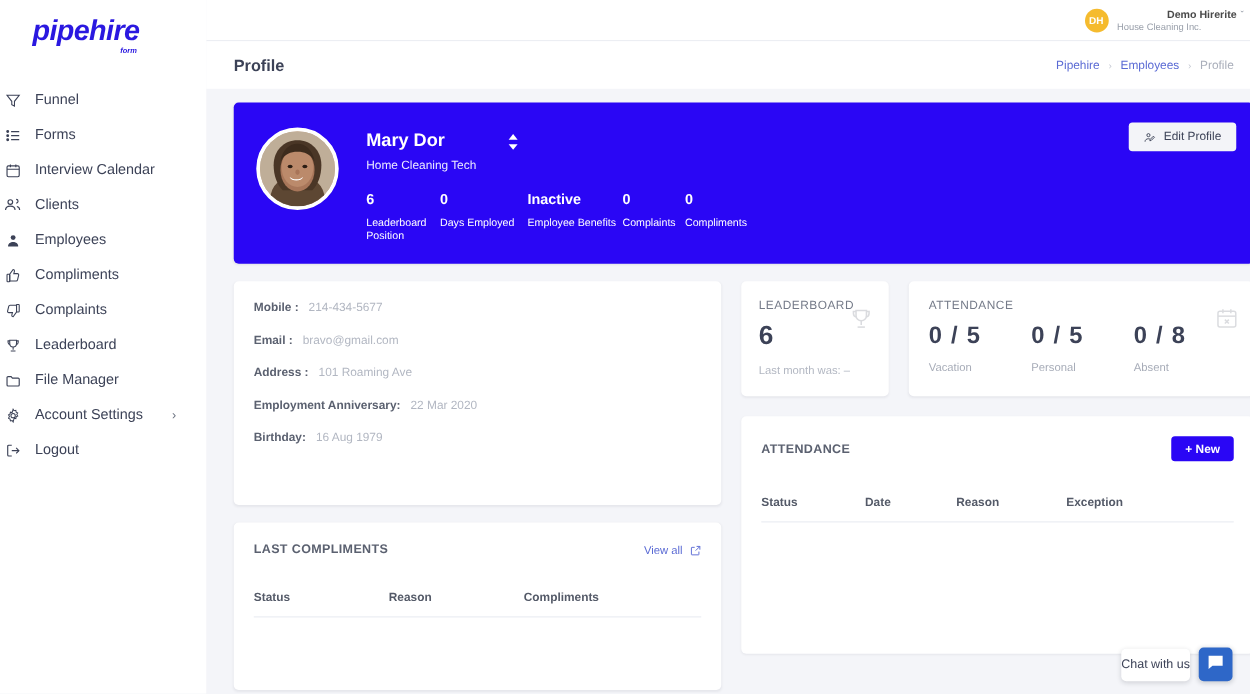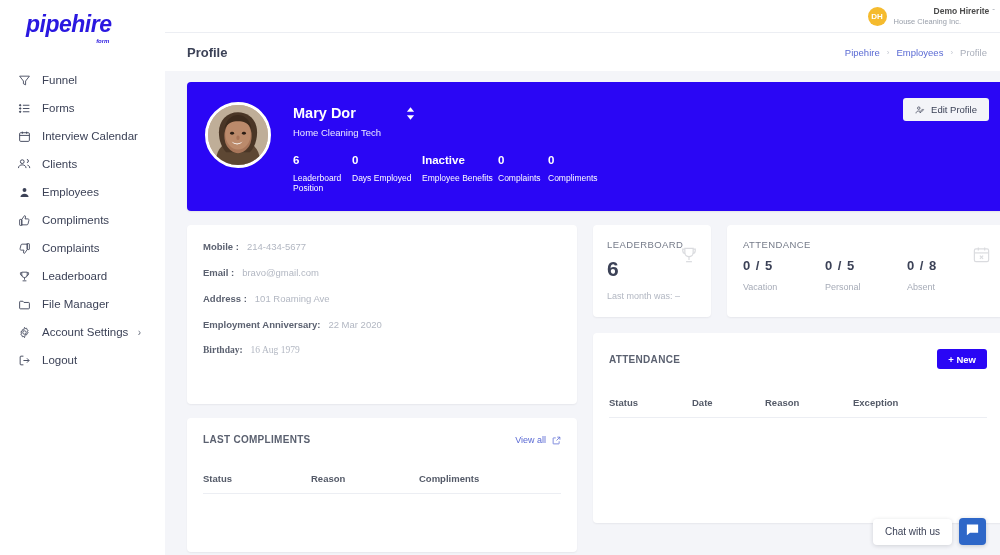--- a/index.html
+++ b/index.html
@@ -16,21 +16,21 @@
     width: 165px; height: 555px; background: #ffffff;
     flex: 0 0 165px; position: relative; z-index: 5;
   }
   .logo-wrap { height: 48px; display: flex; align-items: center; padding-left: 26px; }
   .logo { position: relative; font-style: italic; font-weight: bold; font-size: 23px;
           color: #2a18e0; letter-spacing: -0.5px; line-height: 1; }
   .logo-sub { position: absolute; right: 2px; bottom: -8px; font-size: 6px;
               font-style: italic; font-weight: bold; color: #2a18e0; letter-spacing: 0px; }
   .nav { margin-top: 18px; }
   .nav-item {
-    display: flex; align-items: center; height: 28px; padding-left: 14px;
+    display: flex; align-items: center; height: 28px; 
     font-size: 11.5px; color: #3c4257; cursor: pointer; position: relative;
   }
   .nav-item .ico {
     width: 20px; height: 16px; display: flex; align-items: center; justify-content: center;
     margin-right: 8px; flex: 0 0 20px;
   }
   .nav-item svg { display: block; }
   .nav-chevron { position: absolute; right: 24px; font-size: 10px; color: #6b7280; }
 
   
@@ -94,21 +94,21 @@
   
   .cols { display: flex; margin-top: 14px; }
   .col-left { width: 390px; flex: 0 0 390px; }
   .col-right { flex: 1; margin-left: 16px; }
   .card {
     background: #fff; border-radius: 4px; box-shadow: 0 1px 2px rgba(16,24,40,0.06);
   }
 
   .details { padding: 16px 16px 14px 16px; height: 179px; }
   .drow { font-size: 9.5px; margin-bottom: 15px; }
-  .drow:last-child { margin-bottom: 0; font-family: Liberation Serif, serif; }
+  .drow:last-child { margin-bottom: 0; }
   .dlabel { color: #5b6170; font-weight: bold; }
   .dval { color: #b2b7c2; margin-left: 8px; }
 
   .compliments { margin-top: 14px; padding: 16px 16px 0 16px; height: 134px; }
   .card-head { display: flex; align-items: center; justify-content: space-between; }
   .card-title { font-size: 10px; font-weight: bold; color: #5b6170; letter-spacing: 0.3px; }
   .viewall { font-size: 9px; color: #5a6ad4; display: flex; align-items: flex-end; cursor: pointer; }
   .viewall .vi { margin-left: 6px; display: flex; }
   .thead {
     display: flex; margin-top: 28px; padding-bottom: 9px; border-bottom: 1px solid #eceef3;
@@ -117,34 +117,34 @@
 
   .sumrow { display: flex; }
   .leader { width: 118px; flex: 0 0 118px; height: 92px; padding: 14px 12px 0 14px; position: relative; }
   .attend-sum { flex: 1; margin-left: 16px; height: 92px; padding: 14px 14px 0 16px; position: relative; }
   .sum-title { font-size: 9.5px; color: #757b89; letter-spacing: 0.4px; }
   .big-num { font-size: 21px; font-weight: bold; color: #3c4257; margin-top: 8px; line-height: 1; }
   .sub-note { font-size: 9px; color: #b2b7c2; margin-top: 12px; }
   .corner-ico { position: absolute; right: 12px; top: 20px; opacity: 0.22; }
   .att-stats { display: flex; margin-top: 9px; }
   .att-item { width: 82px; }
-  .att-val { font-size: 13px; font-weight: bold; color: #3c4257; letter-spacing: 1px; line-height: 1.1; }
+  .att-val { font-size: 19px; font-weight: bold; color: #3c4257; letter-spacing: 1px; line-height: 1.1; }
   .att-lbl { font-size: 9px; color: #a7acb8; margin-top: 9px; }
 
   .attend-table { margin-top: 16px; padding: 16px 16px 0 16px; height: 190px; }
   .new-btn {
     background: #2a06f5; color: #fff; border: 0; border-radius: 3px; height: 20px;
     padding: 0 11px; font-size: 9.5px; font-weight: bold; cursor: pointer; font-family: inherit;
   }
 
   
   .chat { position: absolute; right: 14px; bottom: 10px; display: flex; align-items: center; }
   .chat-pill {
     background: #fff; border-radius: 4px; height: 26px; display: flex; align-items: center;
-    padding: 0 12px; font-size: 10px; color: #3c4257; box-shadow: 0 1px 4px rgba(16,24,40,0.16);
+    padding: 0 0; font-size: 10px; color: #3c4257; box-shadow: 0 1px 4px rgba(16,24,40,0.16);
     cursor: pointer;
   }
   .chat-btn {
     width: 27px; height: 27px; background: #2e67c8; border-radius: 4px; margin-left: 7px;
     display: flex; align-items: center; justify-content: center; cursor: pointer;
     box-shadow: 0 1px 4px rgba(16,24,40,0.2);
   }
 </style>
 </head>
 <body>

